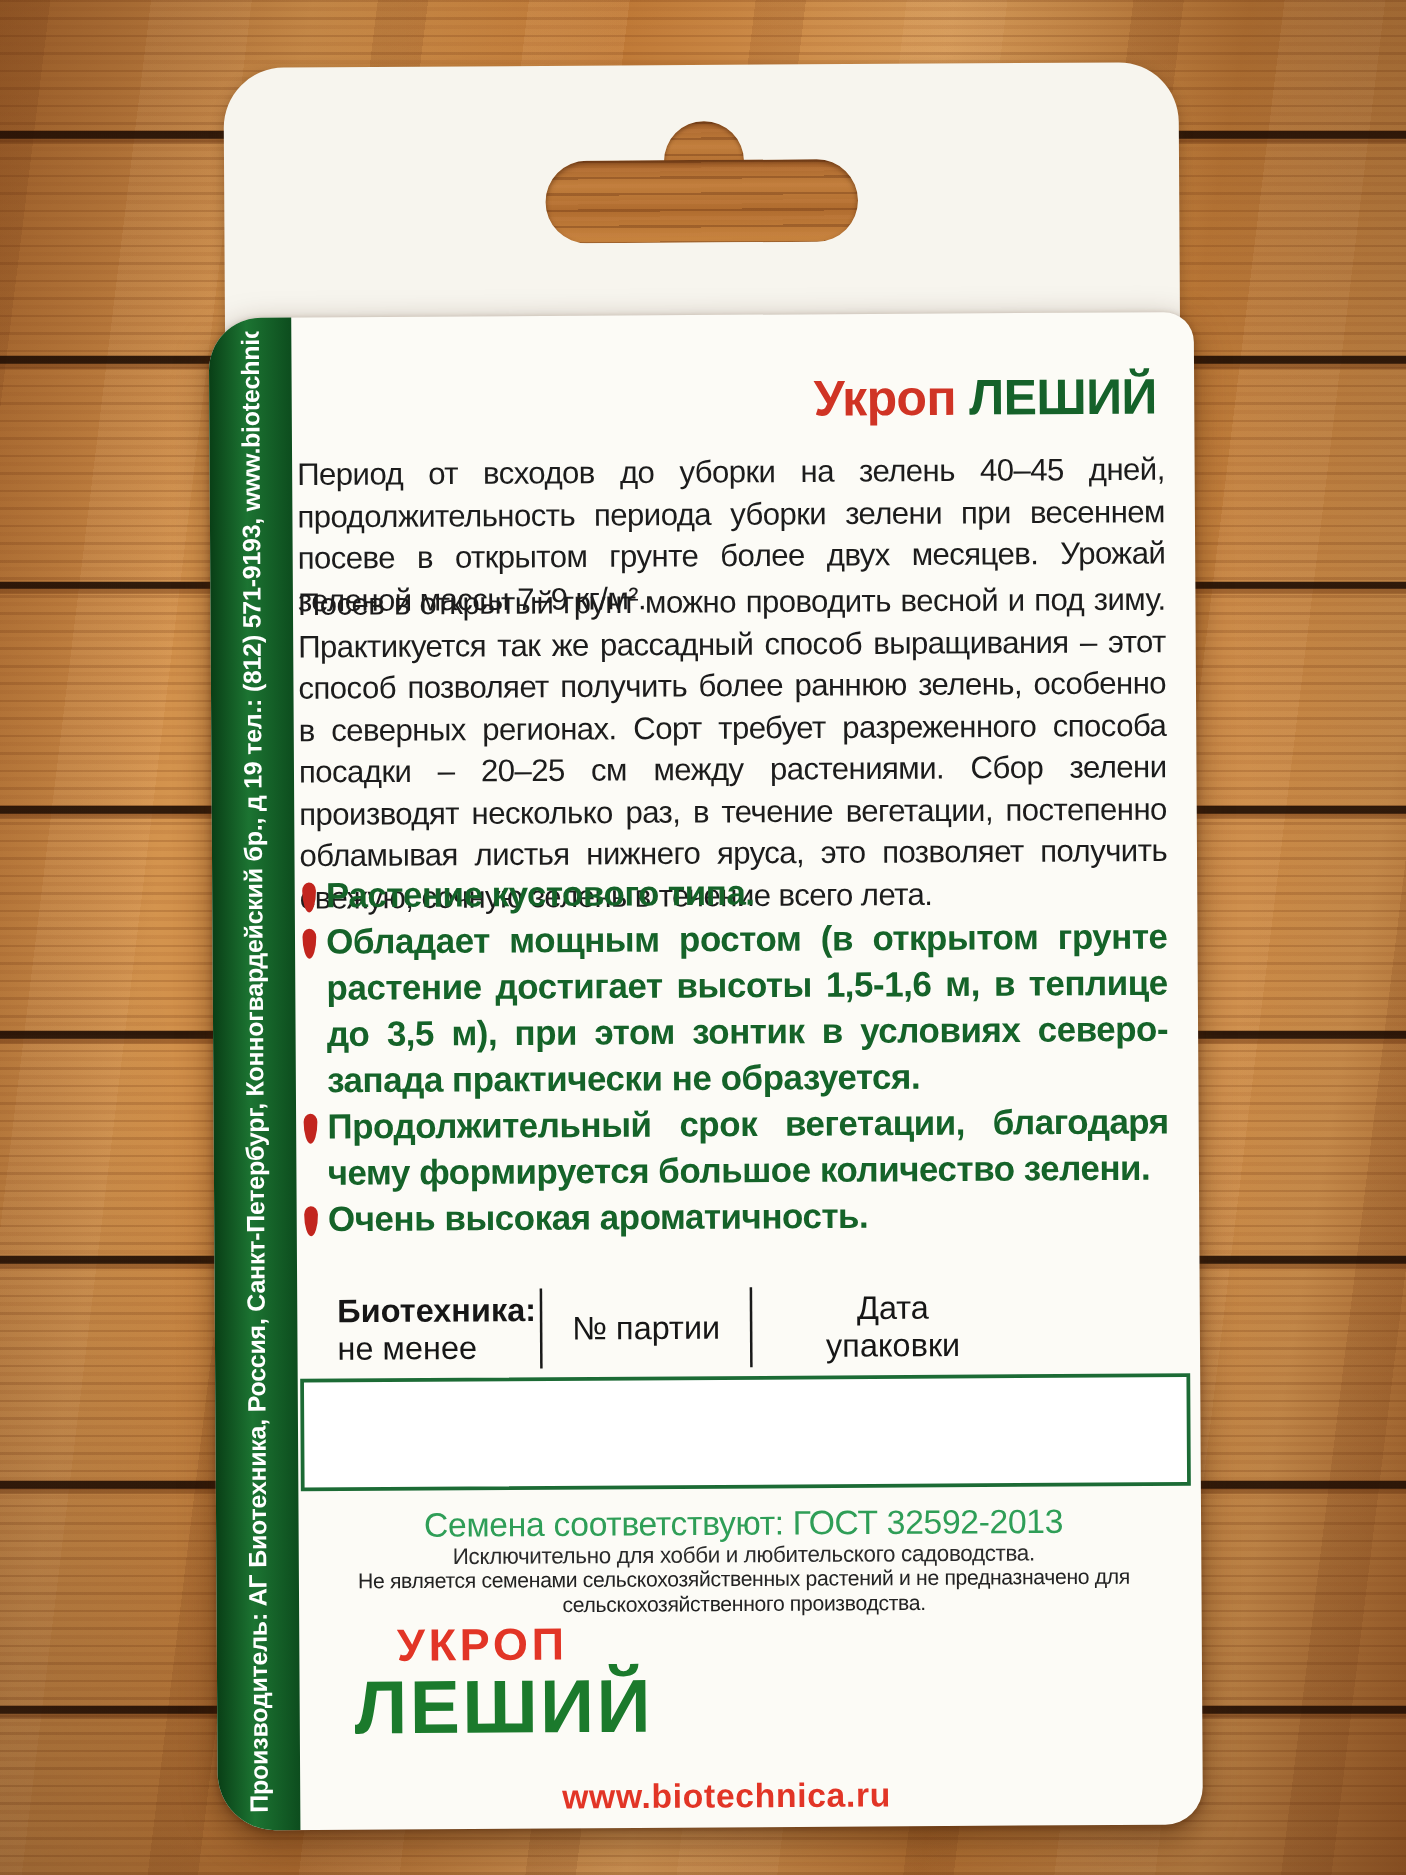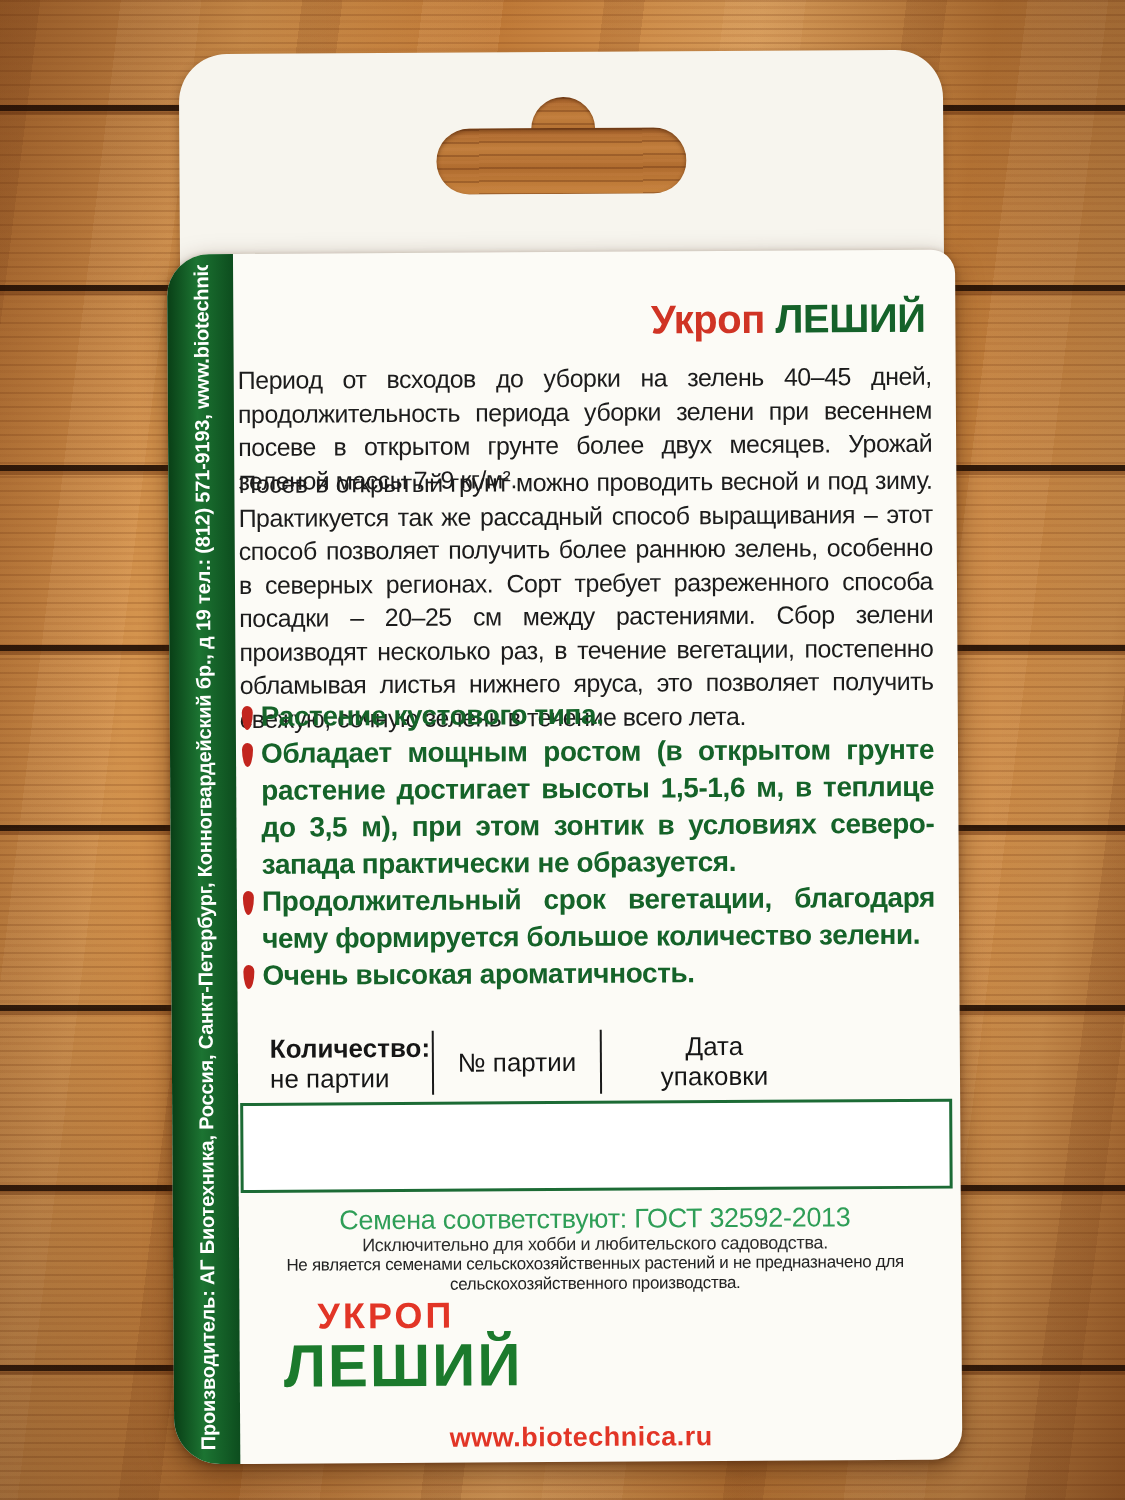--- a/index.html
+++ b/index.html
@@ -175,22 +175,22 @@
           <span>Продолжительный срок вегетации, благодаря чему формируется большое количество зелени.</span>
         </li>
         <li>
           <span class="drop"></span>
           <span>Очень высокая ароматичность.</span>
         </li>
       </ul>
 
       <div class="thead">
         <div class="tcol c1">
-          <div class="b">Количество:</div>
-          <div>не партии</div>
+          <div class="b">Биотехника:</div>
+          <div>не менее</div>
         </div>
         <div class="tcol c2">
           <div>№ партии</div>
         </div>
         <div class="tcol c4">
           <div>Дата</div>
           <div>упаковки</div>
         </div>
       </div>
 

